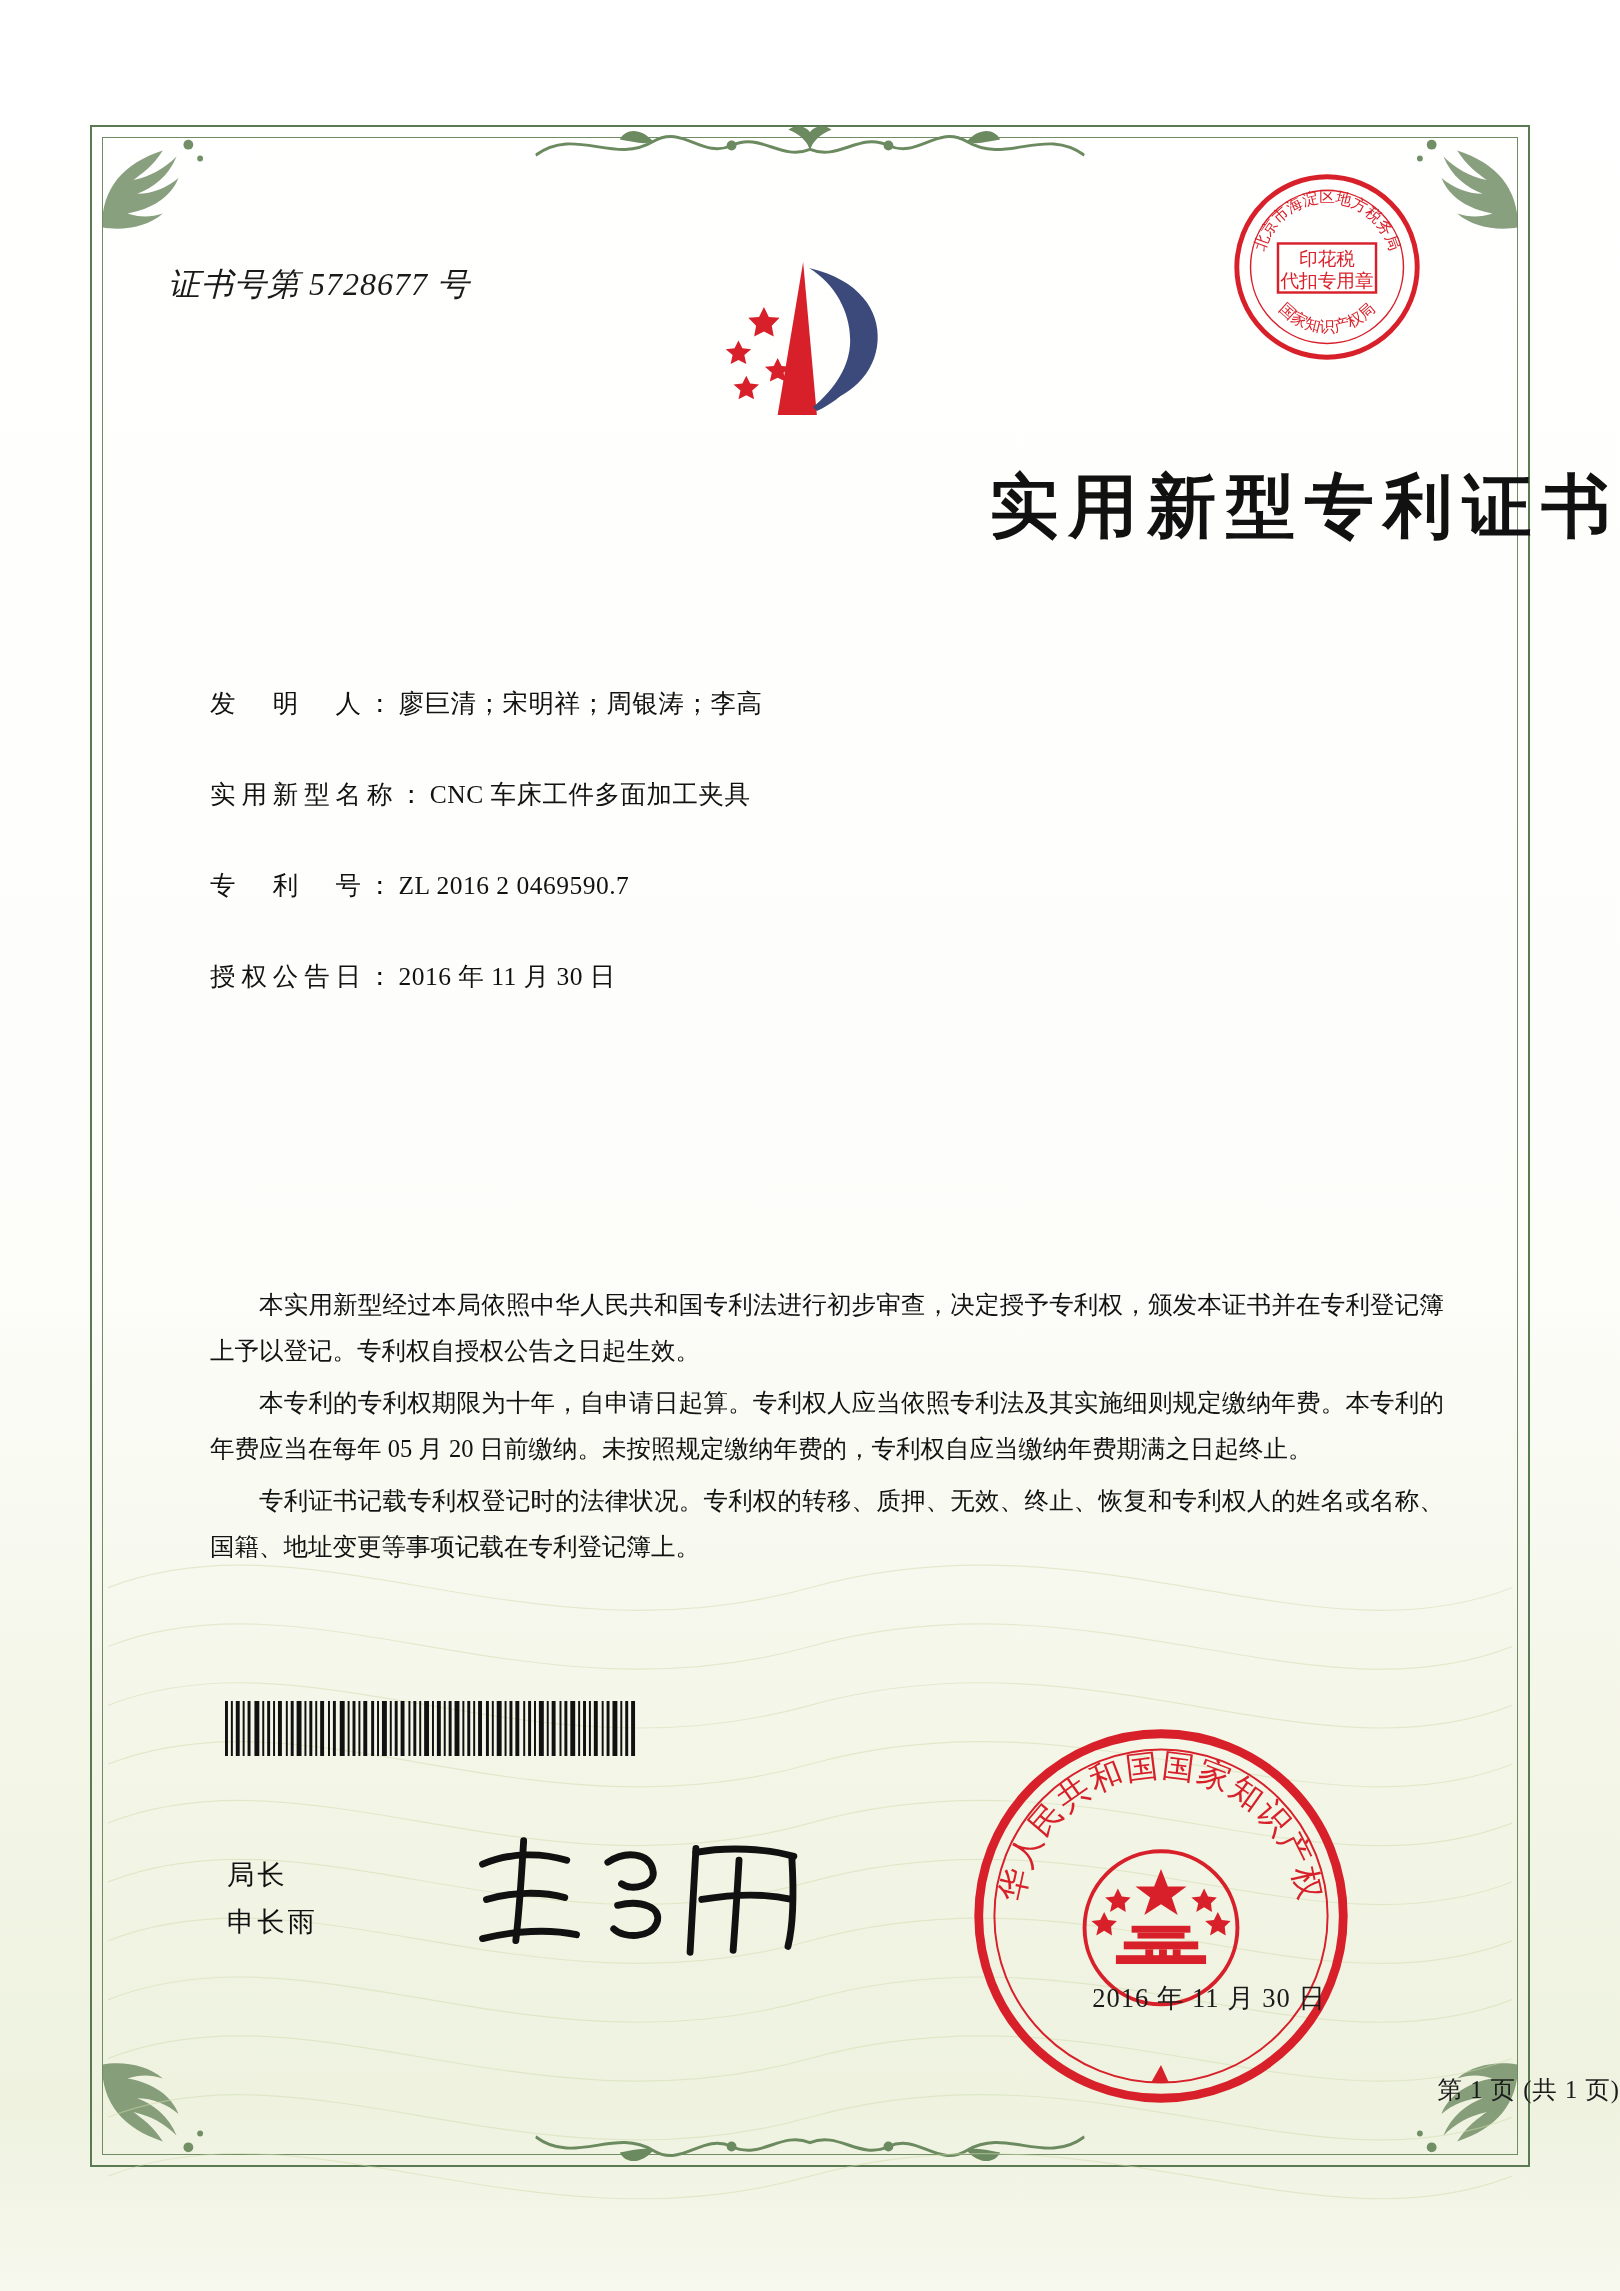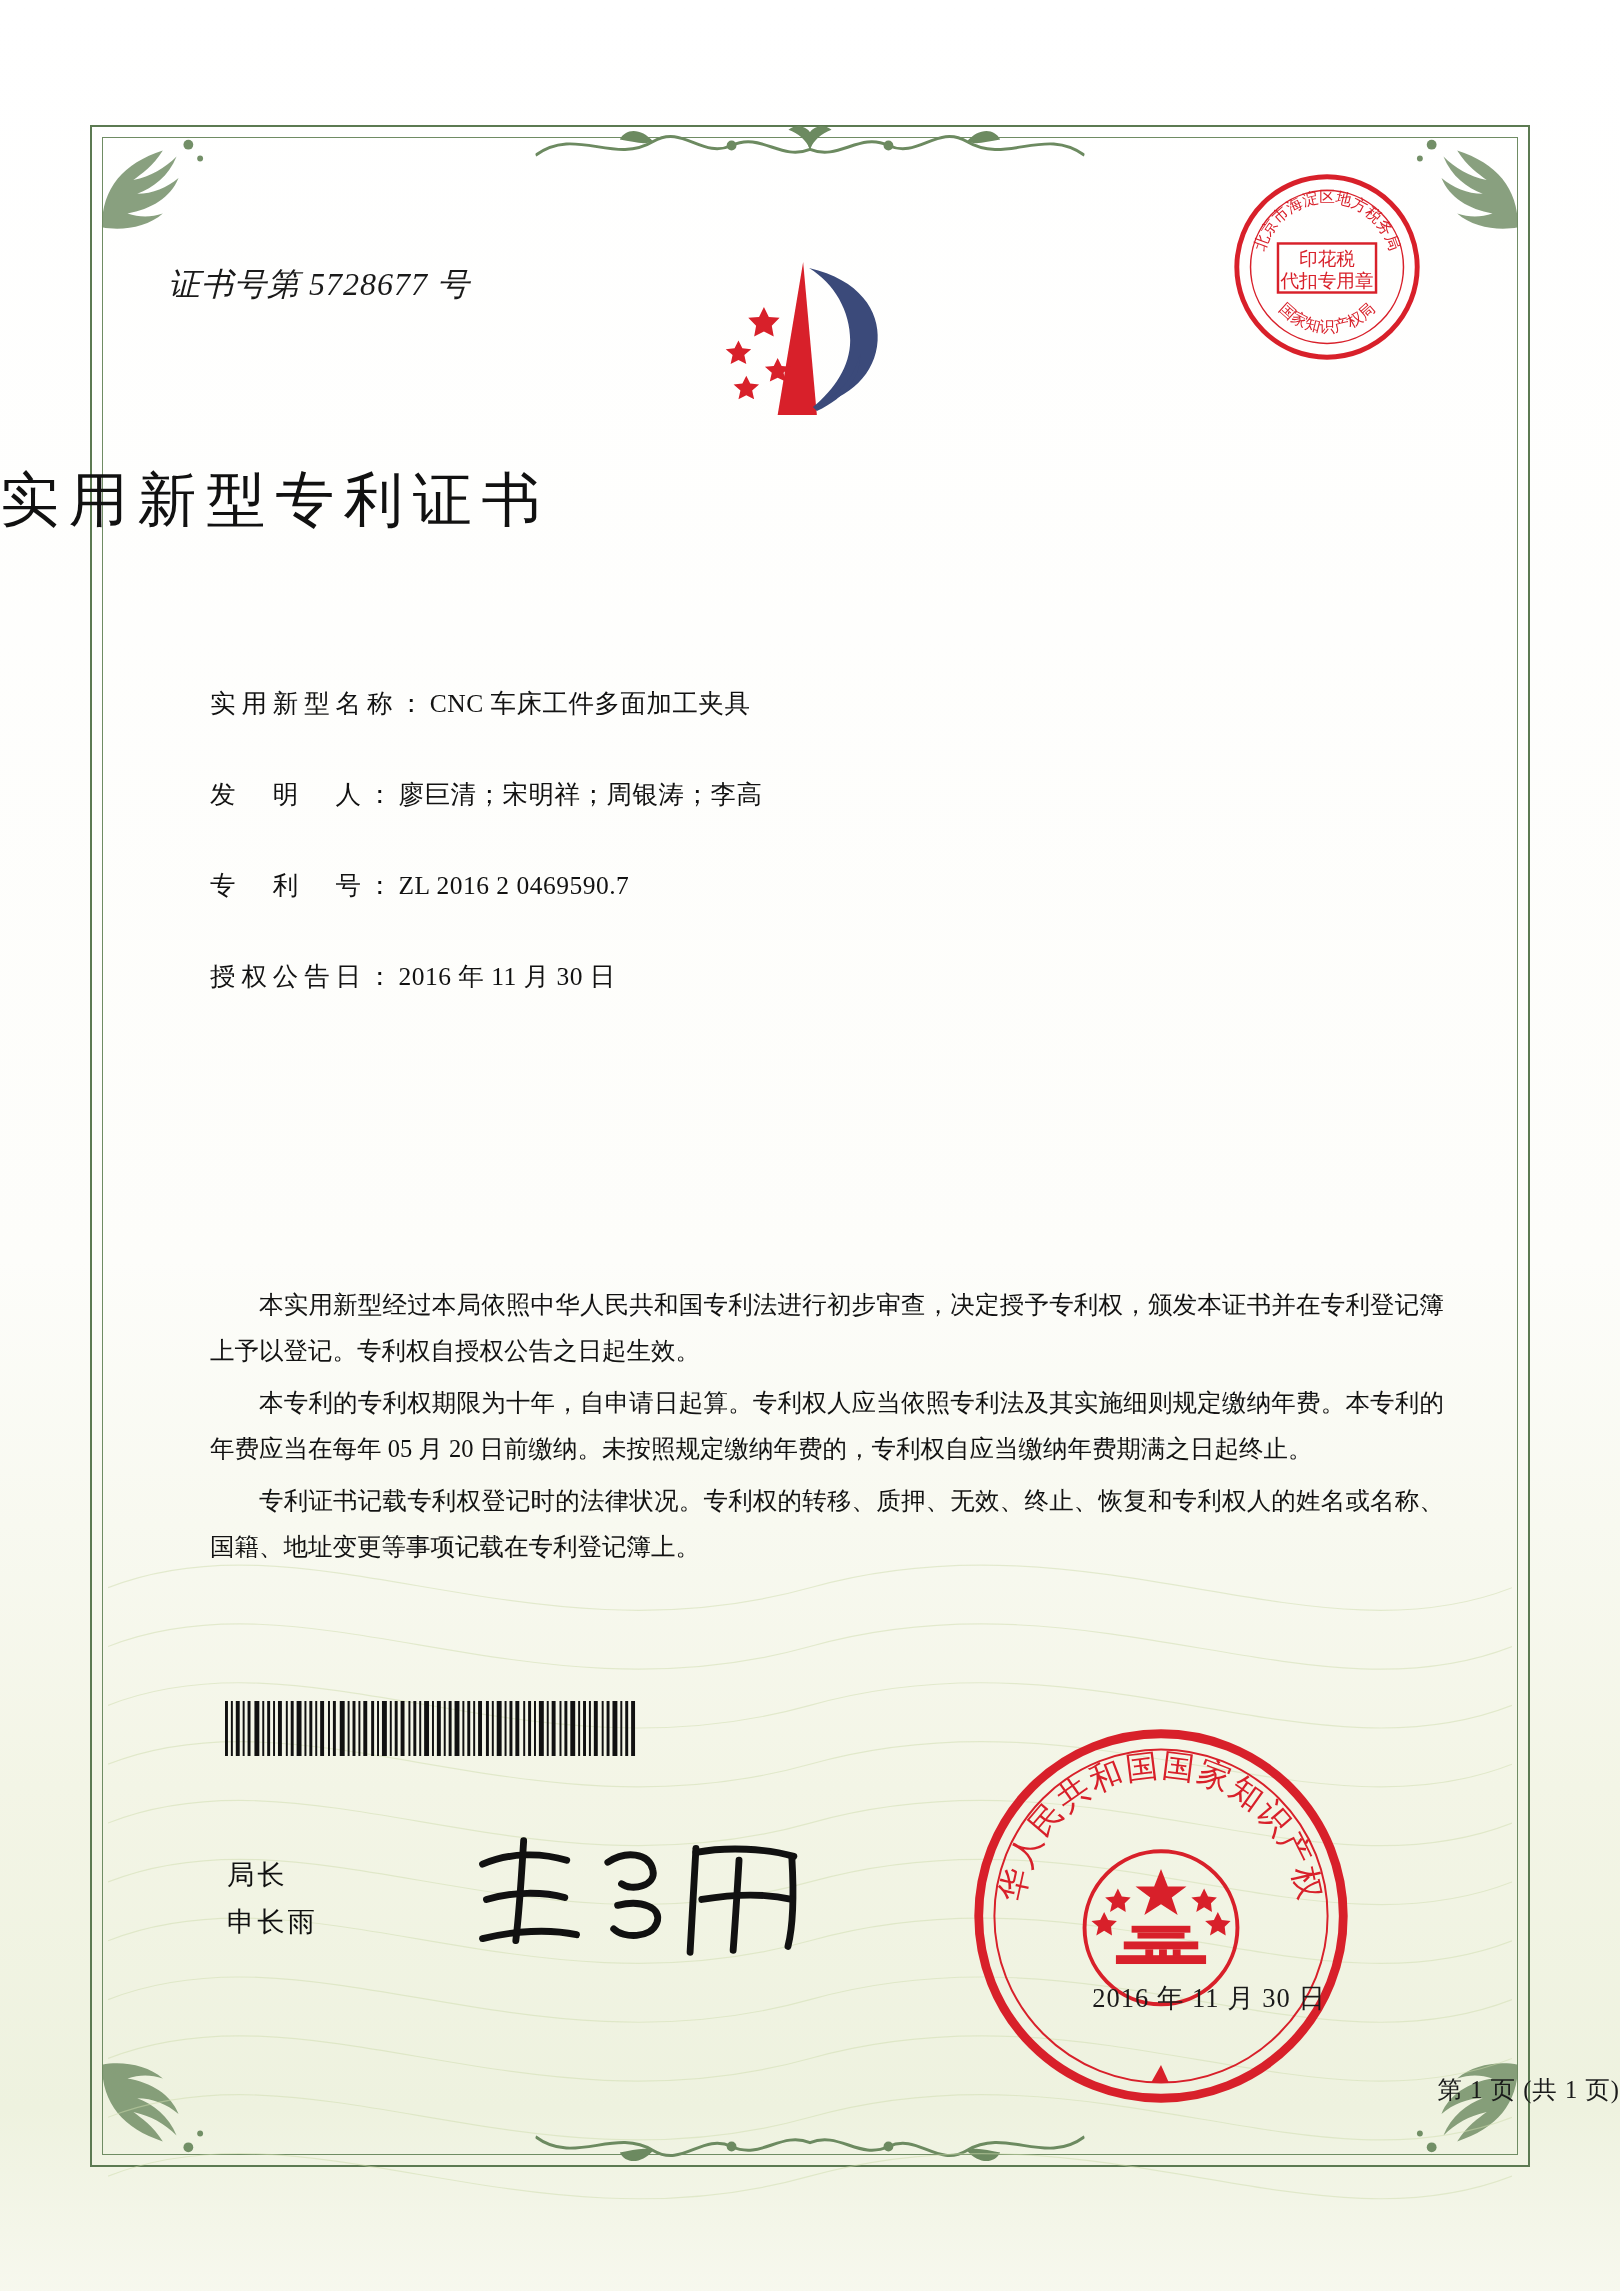--- a/index.html
+++ b/index.html
@@ -106,23 +106,23 @@
     top: 167px;
     width: 201px;
     height: 201px;
   }
   .tax-stamp svg { width: 100%; height: 100%; display: block; }
 
   .title {
     position: absolute;
     left: 0; right: 0;
     top: 461px;
-    text-align: left;
-    font-size: 59px;
-    font-weight: normal;
+    text-align: right;
+    font-size: 69px;
+    font-weight: bold;
     letter-spacing: 9.8px;
     color: #111;
     font-family: "DejaVu Serif", "Liberation Serif", serif;
   }
 
   
   .fields {
     position: absolute;
     left: 210px;
     top: 686px;
@@ -320,24 +320,24 @@
       </text>
       <text x="102" y="100" font-size="19" fill="#d8202a" text-anchor="middle" font-family="'DejaVu Serif',serif">印花税</text>
       <text x="102" y="122" font-size="19" fill="#d8202a" text-anchor="middle" font-family="'DejaVu Serif',serif">代扣专用章</text>
     </svg>
   </div>
 
   <div class="title">实用新型专利证书</div>
 
   <div class="fields">
     <div class="field">
-      <span class="lbl">实用新型名称：</span><span class="val">CNC 车床工件多面加工夹具</span>
+      <span class="lbl">发　明　人：</span><span class="val">廖巨清；宋明祥；周银涛；李高</span>
     </div>
     <div class="field">
-      <span class="lbl">发　明　人：</span><span class="val">廖巨清；宋明祥；周银涛；李高</span>
+      <span class="lbl">实用新型名称：</span><span class="val">CNC 车床工件多面加工夹具</span>
     </div>
     <div class="field">
       <span class="lbl">专　利　号：</span><span class="val">ZL 2016 2 0469590.7</span>
     </div>
     <div class="field">
       <span class="lbl">授权公告日：</span><span class="val">2016 年 11 月 30 日</span>
     </div>
   </div>
 
   <div class="paras">

